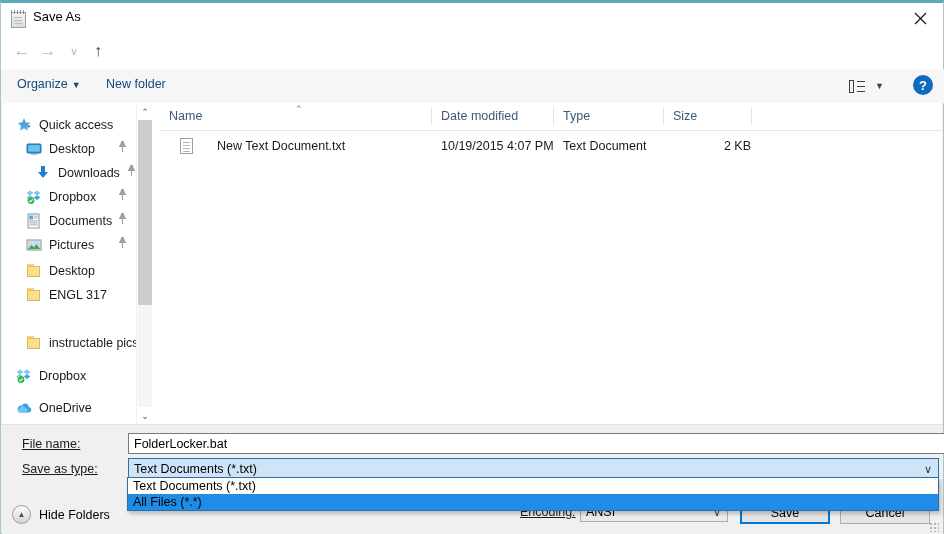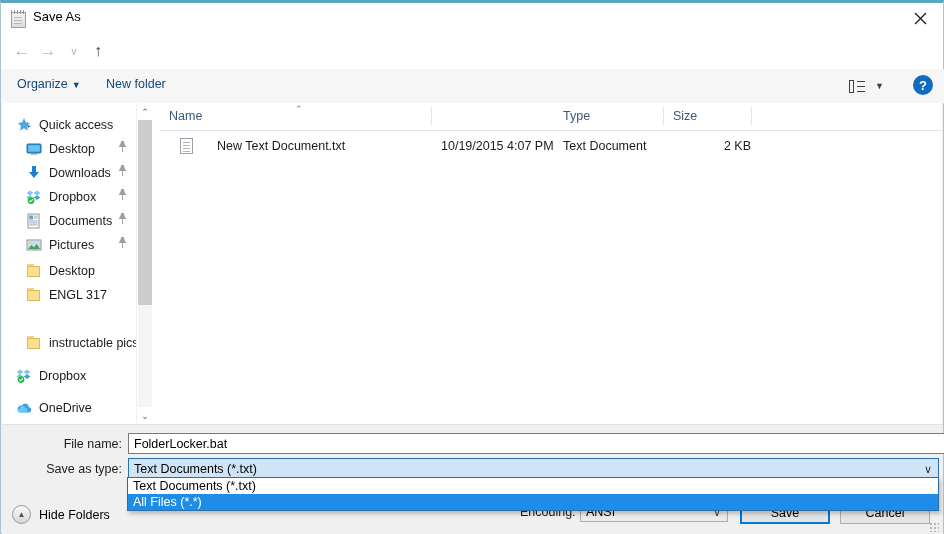--- a/index.html
+++ b/index.html
@@ -78,21 +78,21 @@
   .col .txt{margin-left:9px;}
   .col .divider{position:absolute;right:0;top:4px;width:1px;height:18px;background:#e3e6e8;}
   .sortcaret{position:absolute;top:1px;color:#5f7f9e;font-size:9px;}
   .row{position:absolute;left:0;top:31px;width:782px;height:24px;display:flex;align-items:center;}
   .fileico{position:relative;width:13px;height:16px;margin-left:20px;flex:none;background:#fff;border:1px solid #9aa0a6;box-sizing:border-box;}
   .fileico i{position:absolute;left:2px;width:7px;height:1px;background:#b3b8bd;}
   .cell{position:absolute;font-size:12.5px;color:#1b1b1b;white-space:nowrap;}
 
   
   .bottom{position:absolute;left:1px;top:421px;width:941px;height:110px;background:#f0f0f0;border-top:1px solid #dfe2e5;}
-  .lbl{position:absolute;font-size:12.5px;color:#1b1b1b;text-align:right;}
+  .lbl{position:absolute;font-size:12.5px;color:#1b1b1b;text-decoration:underline;}
   .fname-input{position:absolute;left:126px;top:8px;width:943px;height:21px;background:#fff;border:1px solid #7a7a7a;box-sizing:border-box;display:flex;align-items:center;}
   .fname-input .val{margin-left:5px;font-size:12.5px;color:#000;}
   .fname-input .caret{position:absolute;right:6px;top:4px;color:#3d4144;font-size:11px;}
   .type-combo{position:absolute;left:126px;top:33px;width:811px;height:21px;background:#cfe5f7;border:1px solid #2a6fa8;box-sizing:border-box;display:flex;align-items:center;}
   .type-combo .val{margin-left:5px;font-size:12.5px;color:#000;}
   .type-combo .caret{position:absolute;right:6px;top:4px;color:#2b3034;font-size:11px;}
   .enc-lbl{position:absolute;left:518px;top:80px;}
   .enc-combo{position:absolute;left:578px;top:76px;width:148px;height:21px;background:#ececec;border:1px solid #adadad;box-sizing:border-box;display:flex;align-items:center;}
   .enc-combo .val{margin-left:5px;font-size:12.5px;color:#000;}
   .enc-combo .caret{position:absolute;right:6px;top:4px;color:#3d4144;font-size:11px;}
@@ -103,21 +103,21 @@
   .hidefolders .circ{width:17px;height:17px;border-radius:50%;background:linear-gradient(180deg,#fcfcfc,#d4d4d4);border:1px solid #9a9a9a;display:flex;align-items:center;justify-content:center;color:#46535e;font-size:8px;}
   .hidefolders .t{margin-left:8px;font-size:12.5px;color:#000;}
   .grip{position:absolute;right:4px;bottom:3px;width:10px;height:10px;
     background-image:radial-gradient(#b4b4b4 40%,transparent 41%);background-size:4px 4px;}
 
   
   .dropdown{position:absolute;left:126px;top:474px;width:812px;height:34px;background:#fff;border:1px solid #2a6fa8;box-sizing:border-box;z-index:40;box-shadow:2px 3px 4px rgba(0,0,0,.22);}
   .dd-opt{position:absolute;left:0;width:810px;height:16px;display:flex;align-items:center;font-size:12.5px;}
   .dd-opt .t{margin-left:5px;white-space:nowrap;}
   .dd-opt.o0{top:0;background:#fff;color:#000;}
-  .dd-opt.o1{top:16px;background:#1f8ce8;color:#ffffff;}
+  .dd-opt.o1{top:16px;background:#1f8ce8;color:#000000;}
 </style>
 </head>
 <body>
 
 <div class="dialog">
 
   <div class="titlebar">
     <div class="title-ico">
       <div class="pad"></div>
       <div class="spiral"></div>
@@ -193,21 +193,21 @@
         <span class="sb-ico"><svg width="16" height="16" viewBox="0 0 16 16">
             <rect x="1" y="3" width="14" height="9" rx="1" fill="#2f93d8" stroke="#1c6ea8"></rect>
             <rect x="2.2" y="4.2" width="11.6" height="6.4" fill="#6fc1ef"></rect>
             <rect x="5" y="12.4" width="6" height="1.2" fill="#8d9196"></rect>
           </svg></span>
         <span class="sb-label">Desktop</span>
         <span class="pin"><svg width="9" height="12" viewBox="0 0 9 12">
             <path d="M3 0h3v1l1 3 1 1v1H5v5H4V6H1V5l1-1 1-3z" fill="#9aa0a6"></path>
           </svg></span>
       </div>
-      <div class="sb-item" style="top: 58px;">
+      <div class="sb-item" style="top: 58px; padding-left: 9px;">
         <span class="sb-ico"><svg width="16" height="16" viewBox="0 0 16 16">
             <path d="M6 1h4v6h3l-5 6-5-6h3z" fill="#1f7fd0"></path>
           </svg></span>
         <span class="sb-label">Downloads</span>
         <span class="pin"><svg width="9" height="12" viewBox="0 0 9 12">
             <path d="M3 0h3v1l1 3 1 1v1H5v5H4V6H1V5l1-1 1-3z" fill="#9aa0a6"></path>
           </svg></span>
       </div>
       <div class="sb-item" style="top: 82px;">
         <span class="sb-ico"><svg width="16" height="16" viewBox="0 0 16 16">
@@ -302,20 +302,24 @@
     <div class="arw dn">⌄</div>
   </div>
 
   <div class="splitter"></div>
 
   <div class="filepane">
     <div class="colhead">
       <div class="col" style="left:0;width:272px;">
         <span class="sortcaret" style="left:135px;">⌃</span>
         <span class="txt">Name</span>
+        <span class="divider"></span>
+      </div>
+      <div class="col" style="left:272px;width:122px;">
+        <span class="txt">Date modified</span>
         <span class="divider"></span>
       </div>
       <div class="col" style="left:394px;width:110px;">
         <span class="txt">Type</span>
         <span class="divider"></span>
       </div>
       <div class="col" style="left:504px;width:88px;">
         <span class="txt">Size</span>
         <span class="divider"></span>
       </div>

